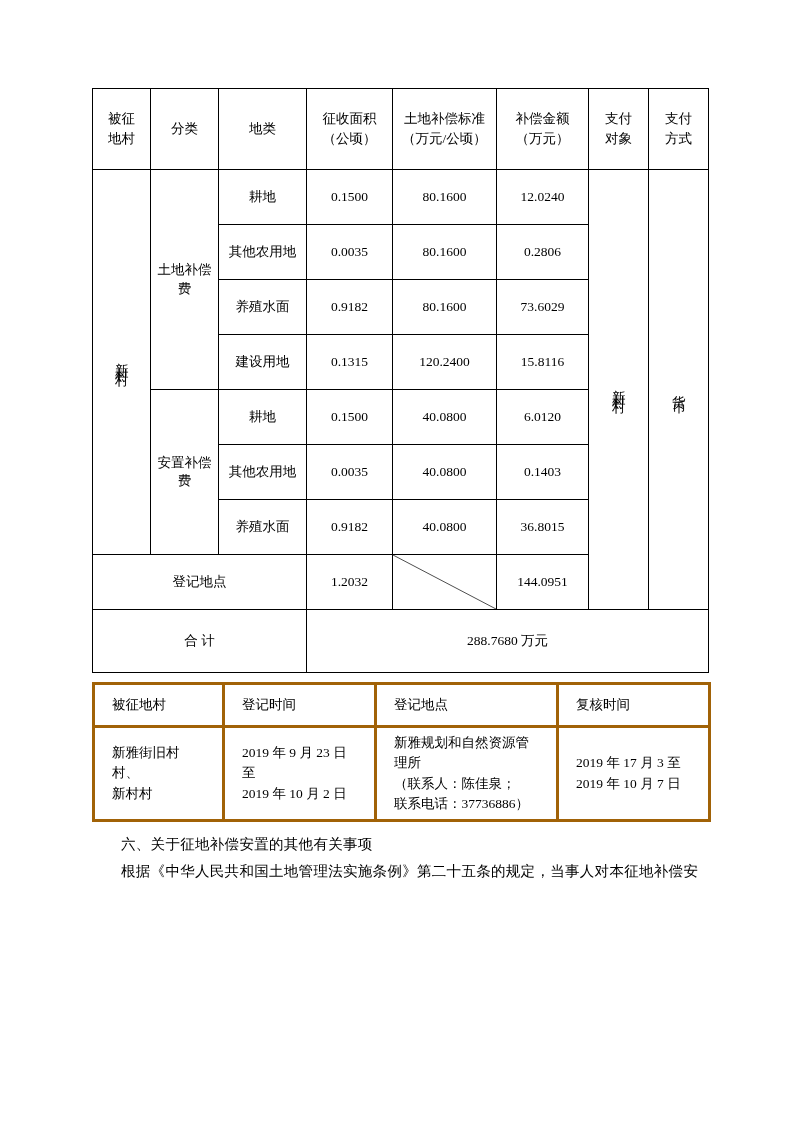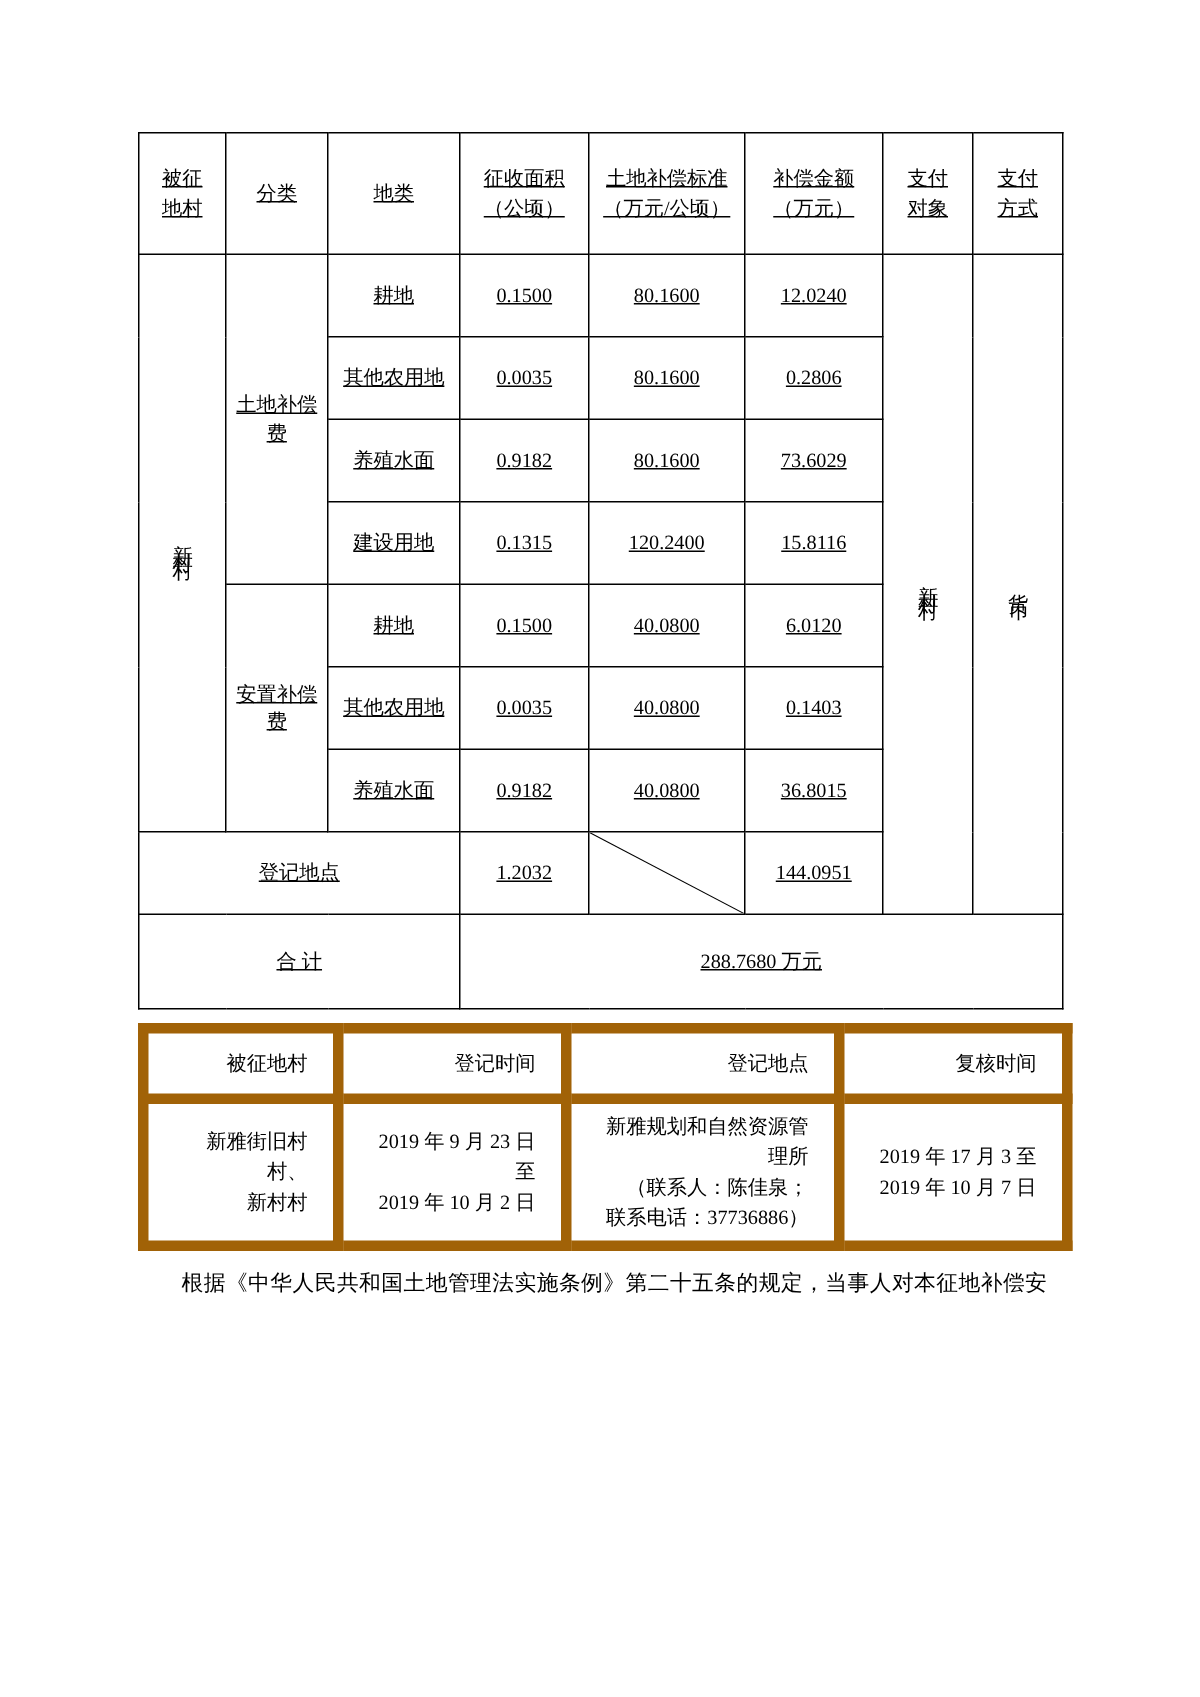--- a/index.html
+++ b/index.html
@@ -18,21 +18,20 @@
     width: 800px;
     height: 1131px;
     box-sizing: border-box;
     padding: 88px 92px 0 92px;
   }
   
   table.doc-table {
     border-collapse: collapse;
     width: 616px;
     table-layout: fixed;
-    text-decoration: underline;
   }
   table.doc-table td, table.doc-table th {
     border: 1px solid #000;
     text-align: center;
     vertical-align: middle;
     font-size: 13.5px;
     font-weight: normal;
     padding: 4px 2px;
     line-height: 1.45;
   }
@@ -81,22 +80,22 @@
   }
   
   table.reg-table {
     border-collapse: collapse;
     width: 616px;
     table-layout: fixed;
     margin-top: 9px;
     margin-bottom: 9px;
   }
   table.reg-table td {
-    border: 7px solid #a16207;
-    text-align: right;
+    border: 3px solid #a16207;
+    text-align: left;
     vertical-align: middle;
     font-size: 13.5px;
     padding: 5px 17px;
     line-height: 1.5;
   }
   table.reg-table td.head {
     height: 30px;
   }
   table.reg-table td.body-cell {
     height: 58px;
@@ -263,15 +262,16 @@
           <span>联系电话：37736886）</span>
         </td>
         <td class="body-cell">
           <span>2019 年 17 月 3 至</span>
           <span>2019 年 10 月 7 日</span>
         </td>
       </tr>
     </tbody>
   </table>
 
+  <p class="para">六、关于征地补偿安置的其他有关事项</p>
   <p class="para">根据《中华人民共和国土地管理法实施条例》第二十五条的规定，当事人对本征地补偿安</p>
 
 </div>
 
 </body></html>

